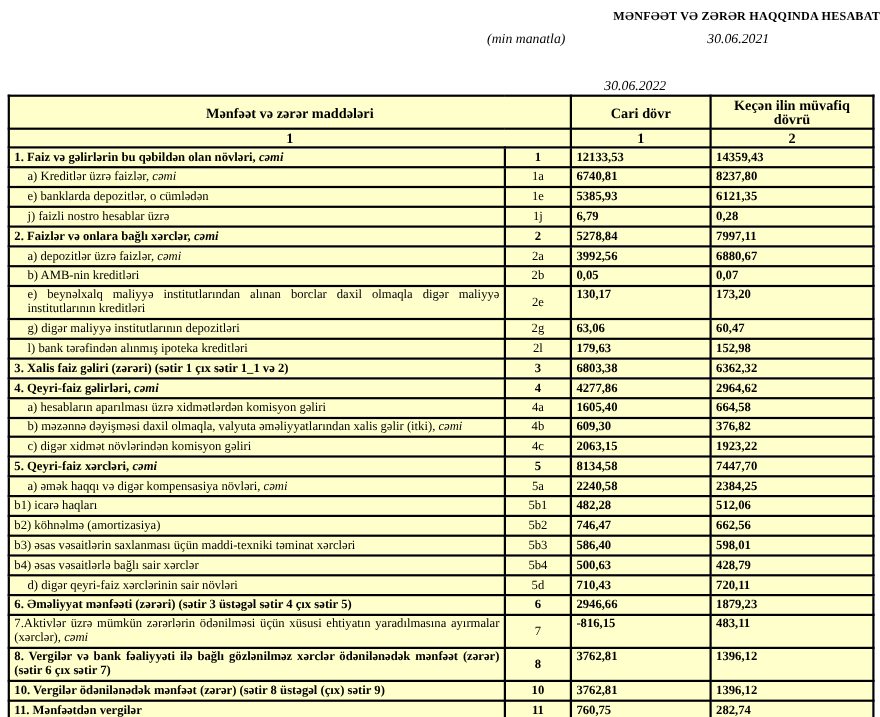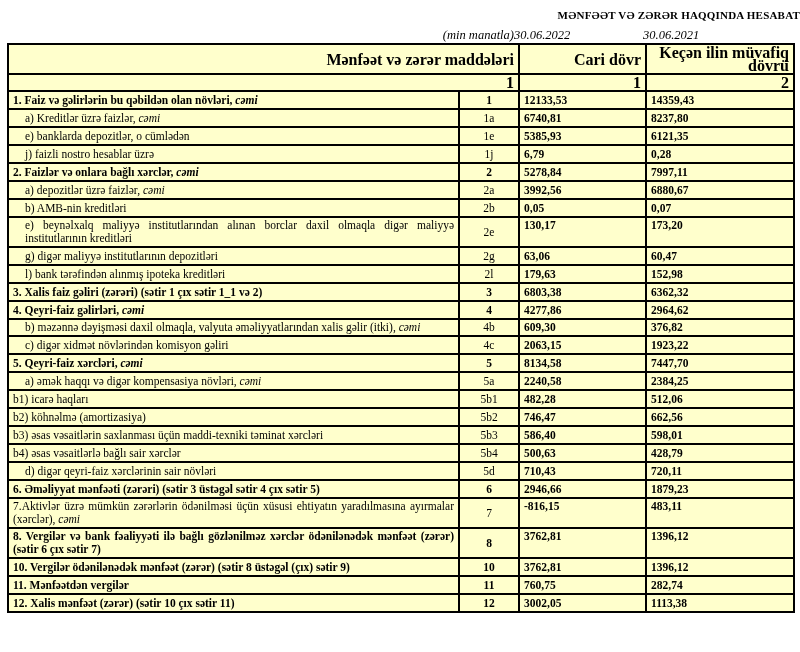--- a/index.html
+++ b/index.html
@@ -21,21 +21,21 @@
   }
   .subhead {
     width: 786px;
     margin: 7px 0 1px 7px;
     display: flex;
     font-style: italic;
     font-size: 12.5px;
     line-height: 14px;
   }
   .subhead .cell-a { width: 507px; text-align: right; }
-  .subhead .cell-b { width: 127px; text-align: left; padding-right: 2px; }
+  .subhead .cell-b { width: 127px; text-align: center; padding-right: 2px; margin-top: 43px; }
   .subhead .cell-c { width: 148px; text-align: left; padding-right: 2px; }
   table {
     border-collapse: collapse;
     table-layout: fixed;
     width: 786px;
     margin-left: 7px;
   }
   col.c-desc { width: 451px; }
   col.c-code { width: 60px; }
   col.c-cur  { width: 127px; }
@@ -44,22 +44,22 @@
     border: 2px solid #000;
     background: #FFFFCC;
     padding: 1px 4px;
     font-size: 11.5px;
     line-height: 13px;
     vertical-align: middle;
     overflow: hidden;
   }
   tr.hdr td {
     font-weight: bold;
-    text-align: right;
-    font-size: 16px;
+    text-align: center;
+    font-size: 13px;
     height: 15px;
   }
   tr.hdr2 td { height: 13px; }
   td.code-cell { text-align: center; }
   td.num { text-align: left; font-weight: bold; }
   tr.b td { font-weight: bold; }
   td.i1 { padding-left: 16px; }
   td.i2 { }
   td.just { text-align: justify; }
   td.vtop { vertical-align: top; }
@@ -160,20 +160,26 @@
     <td class="code-cell">3</td>
     <td class="num">6803,38</td>
     <td class="num">6362,32</td>
   </tr>
       <tr class="b single">
     <td class="desc"><span class="t">4. Qeyri-faiz gəlirləri, </span><span class="it">cəmi</span></td>
     <td class="code-cell">4</td>
     <td class="num">4277,86</td>
     <td class="num">2964,62</td>
   </tr>
+      <tr class="single">
+    <td class="desc i1"><span class="t">a) hesabların aparılması üzrə xidmətlərdən komisyon gəliri</span><span class="it"></span></td>
+    <td class="code-cell">4a</td>
+    <td class="num">1605,40</td>
+    <td class="num">664,58</td>
+  </tr>
       <tr class="two">
     <td class="desc i1 just"><span class="t">b) məzənnə dəyişməsi daxil olmaqla, valyuta əməliyyatlarından xalis gəlir (itki), </span><span class="it">cəmi</span></td>
     <td class="code-cell">4b</td>
     <td class="num vtop">609,30</td>
     <td class="num vtop">376,82</td>
   </tr>
       <tr class="single">
     <td class="desc i1"><span class="t">c) digər xidmət növlərindən komisyon gəliri</span><span class="it"></span></td>
     <td class="code-cell">4c</td>
     <td class="num">2063,15</td>

